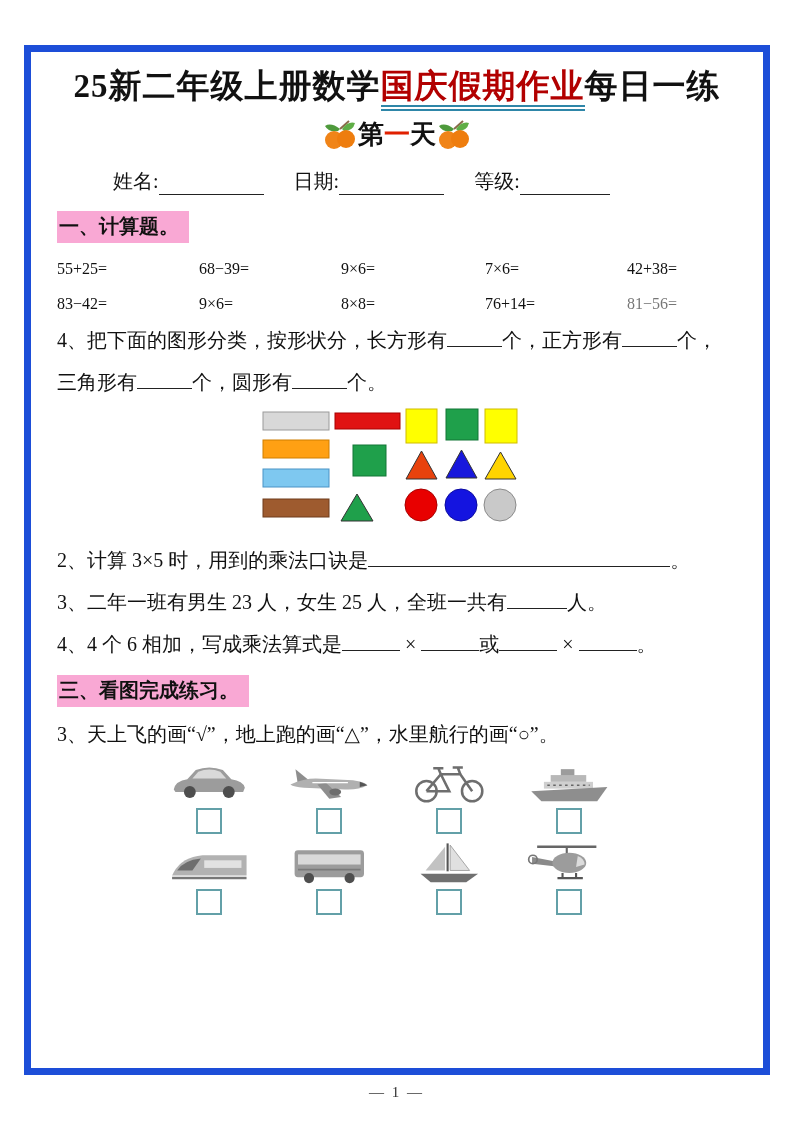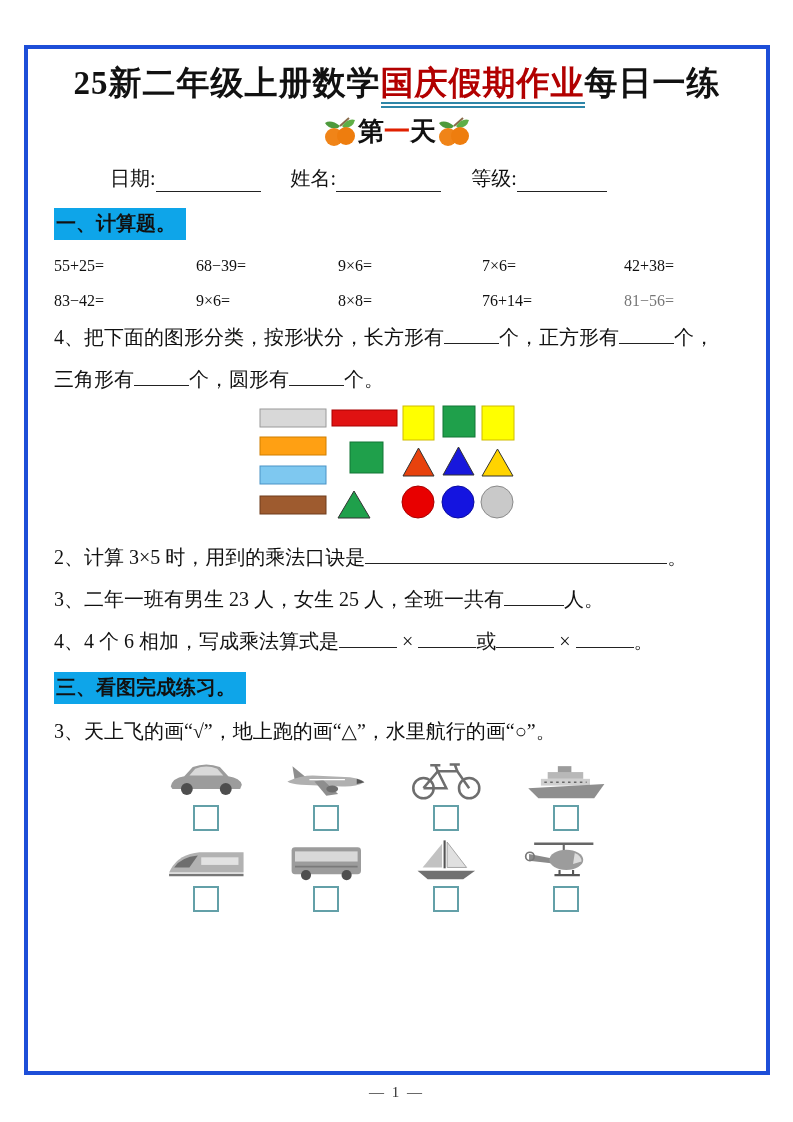--- a/index.html
+++ b/index.html
@@ -1,31 +1,31 @@
 <!DOCTYPE html>
 <html><head>
 <meta charset="utf-8">
 <style>
   * { margin:0; padding:0; box-sizing:border-box; }
   html,body { width:793px; height:1122px; background:#ffffff;
     font-family:"Liberation Serif","DejaVu Serif",serif; color:#111; }
   .sheet { position:absolute; left:24px; top:45px; width:746px; height:1030px;
-    border:4px solid #1d4ed8; padding:6px 26px 0 26px; }
+    border:7px solid #1d4ed8; padding:6px 26px 0 26px; }
   .title { text-align:center; font-size:33px; font-weight:bold; margin-top:6px;
     letter-spacing:1px; white-space:nowrap; }
   .title .title-red { color:#b20000; border-bottom:6px double #2e86a8; padding-bottom:1px; }
   .subtitle { margin-top:8px; display:flex; justify-content:center; align-items:center;
     font-size:26px; font-weight:bold; }
   .subtitle .red { color:#e02000; }
   .meta-row { margin:16px 0 0 56px; font-size:20px; display:flex; gap:30px; }
   .meta-group { display:flex; align-items:flex-end; }
   .blank { display:inline-block; border-bottom:1.5px solid #222; height:20px; }
   .w105 { width:105px; } .w90 { width:90px; } .w55 { width:55px; }
   .w60 { width:60px; } .w58 { width:58px; } .w300 { width:302px; }
-  .sec-head { display:inline-block; background:#0ea5e9; font-size:20px; font-weight:bold;
+  .sec-head { display:inline-block; background:#f9a8d4; font-size:20px; font-weight:bold;
     padding:2px 10px 3px 2px; margin-top:16px; }
   .calc-row { display:grid; grid-template-columns:142px 142px 144px 142px auto;
     font-size:16px; margin-top:17px; }
   .faded { color:#555; opacity:.8; filter:blur(.3px); }
   p.q { font-size:20px; margin-top:13px; line-height:29px; white-space:nowrap; }
   .figure-wrap { margin:10px 0 0 200px; }
   .vehicles { margin:10px 0 0 92px; width:480px; display:grid;
     grid-template-columns:repeat(4,1fr); row-gap:6px; justify-items:center; }
   .v-cell { display:flex; flex-direction:column; align-items:center; }
   .v-cell svg { height:44px; }
@@ -54,25 +54,25 @@
       <path d="M18 10 L27 2" stroke="#8a6b4a" stroke-width="2" fill="none"></path>
       <path d="M18 10 q-9-7 -15-3 q4 7 13 5 Z" fill="#4e9a3c"></path>
       <path d="M20 10 q6-8 13-6 q-2 8-11 8 Z" fill="#5fae46"></path>
       <circle cx="12" cy="21" r="9" fill="#f08418"></circle>
       <circle cx="24" cy="20" r="9" fill="#ee7d0e"></circle>
     </svg>
   </div>
 
   <div class="meta-row">
     <span class="meta-group">
-        <span>日期:</span>
+        <span>姓名:</span>
         <span class="blank w105"></span>
       </span>
     <span class="meta-group">
-        <span>姓名:</span>
+        <span>日期:</span>
         <span class="blank w105"></span>
       </span>
     <span class="meta-group">
         <span>等级:</span>
         <span class="blank w90"></span>
       </span>
   </div>
 
   <div>
     <span class="sec-head">一、计算题。</span>

